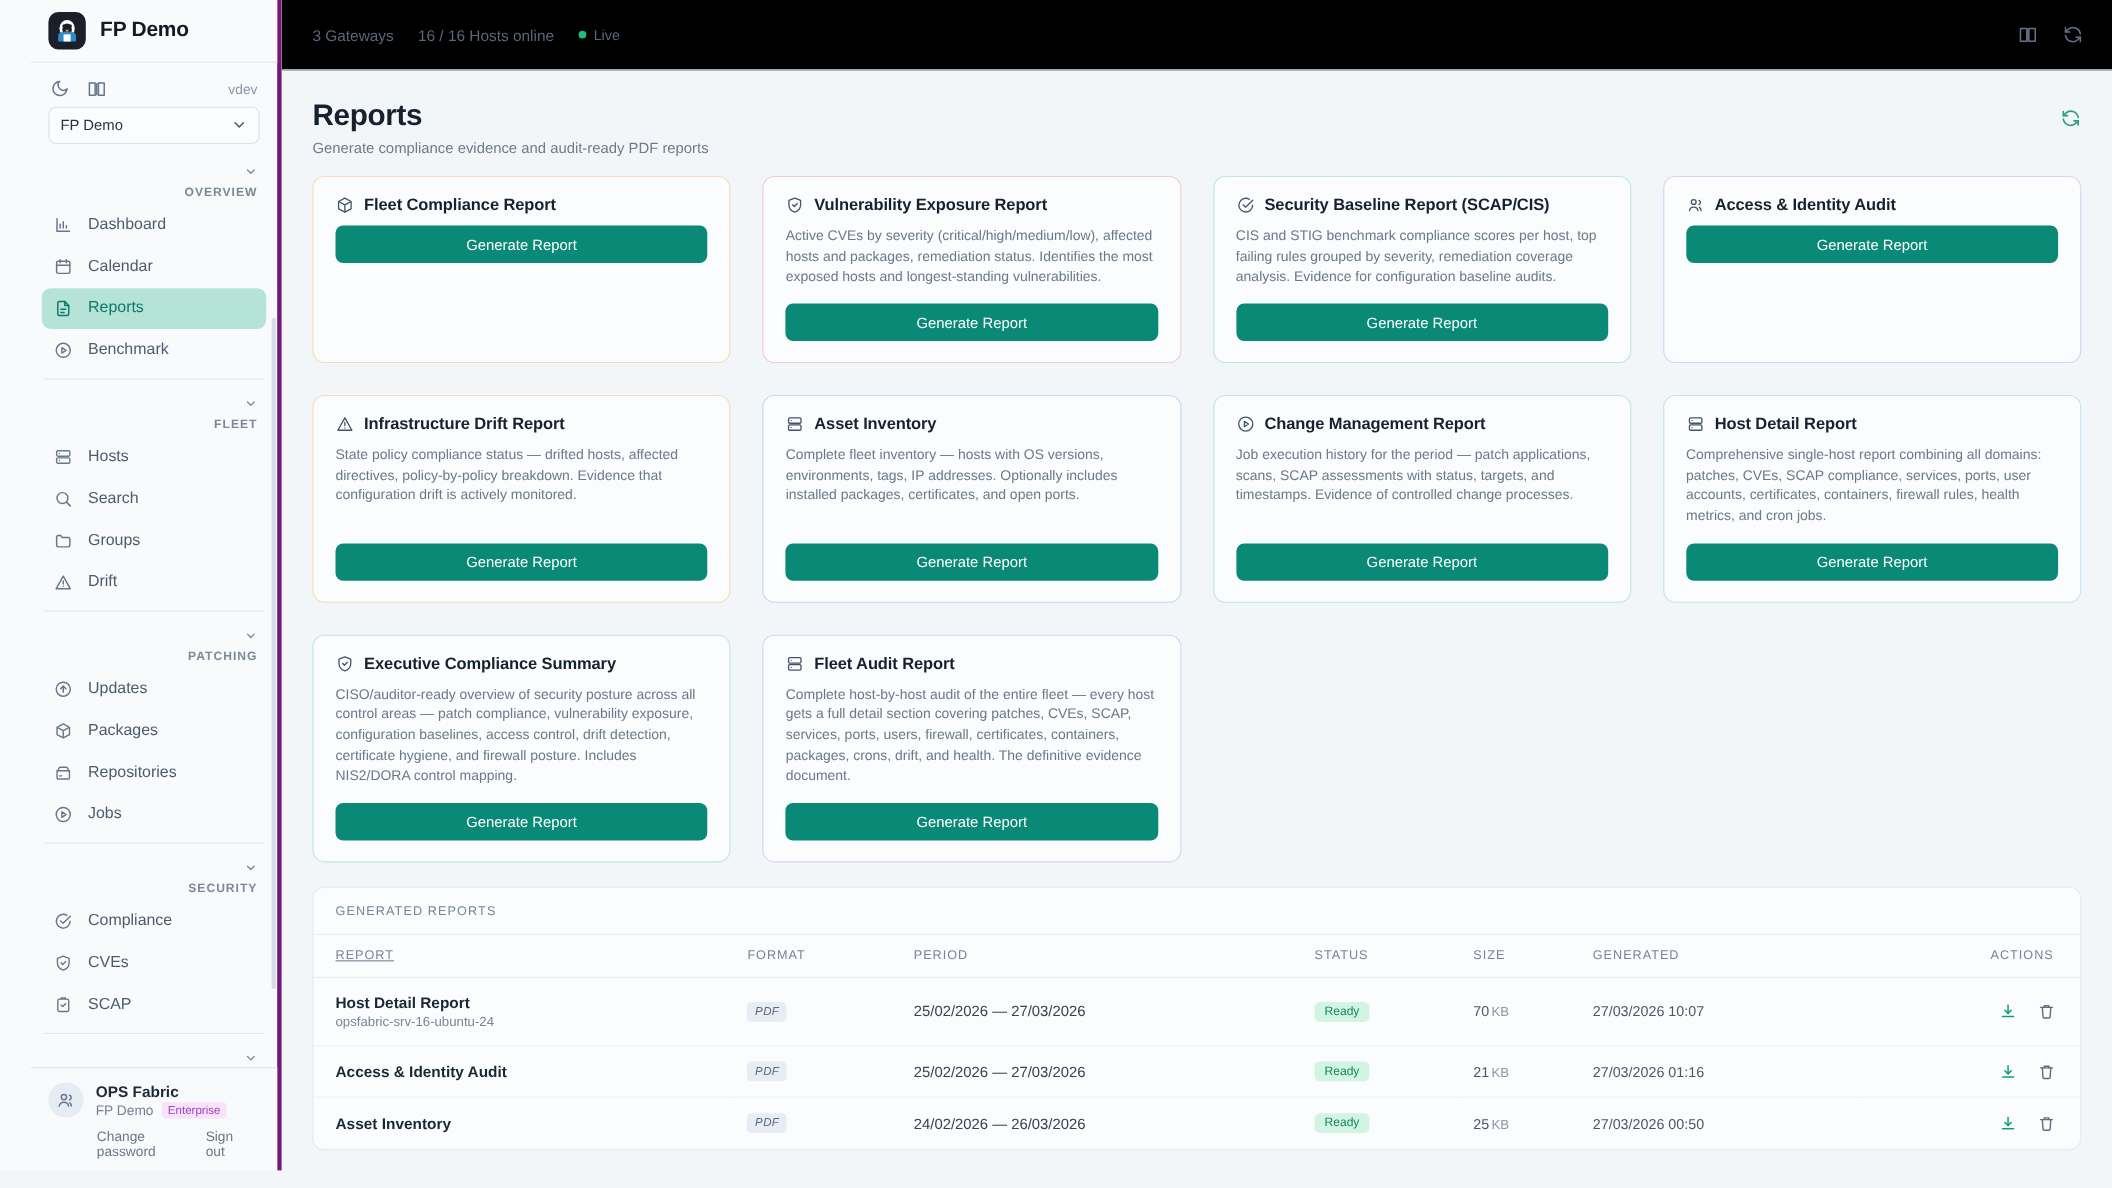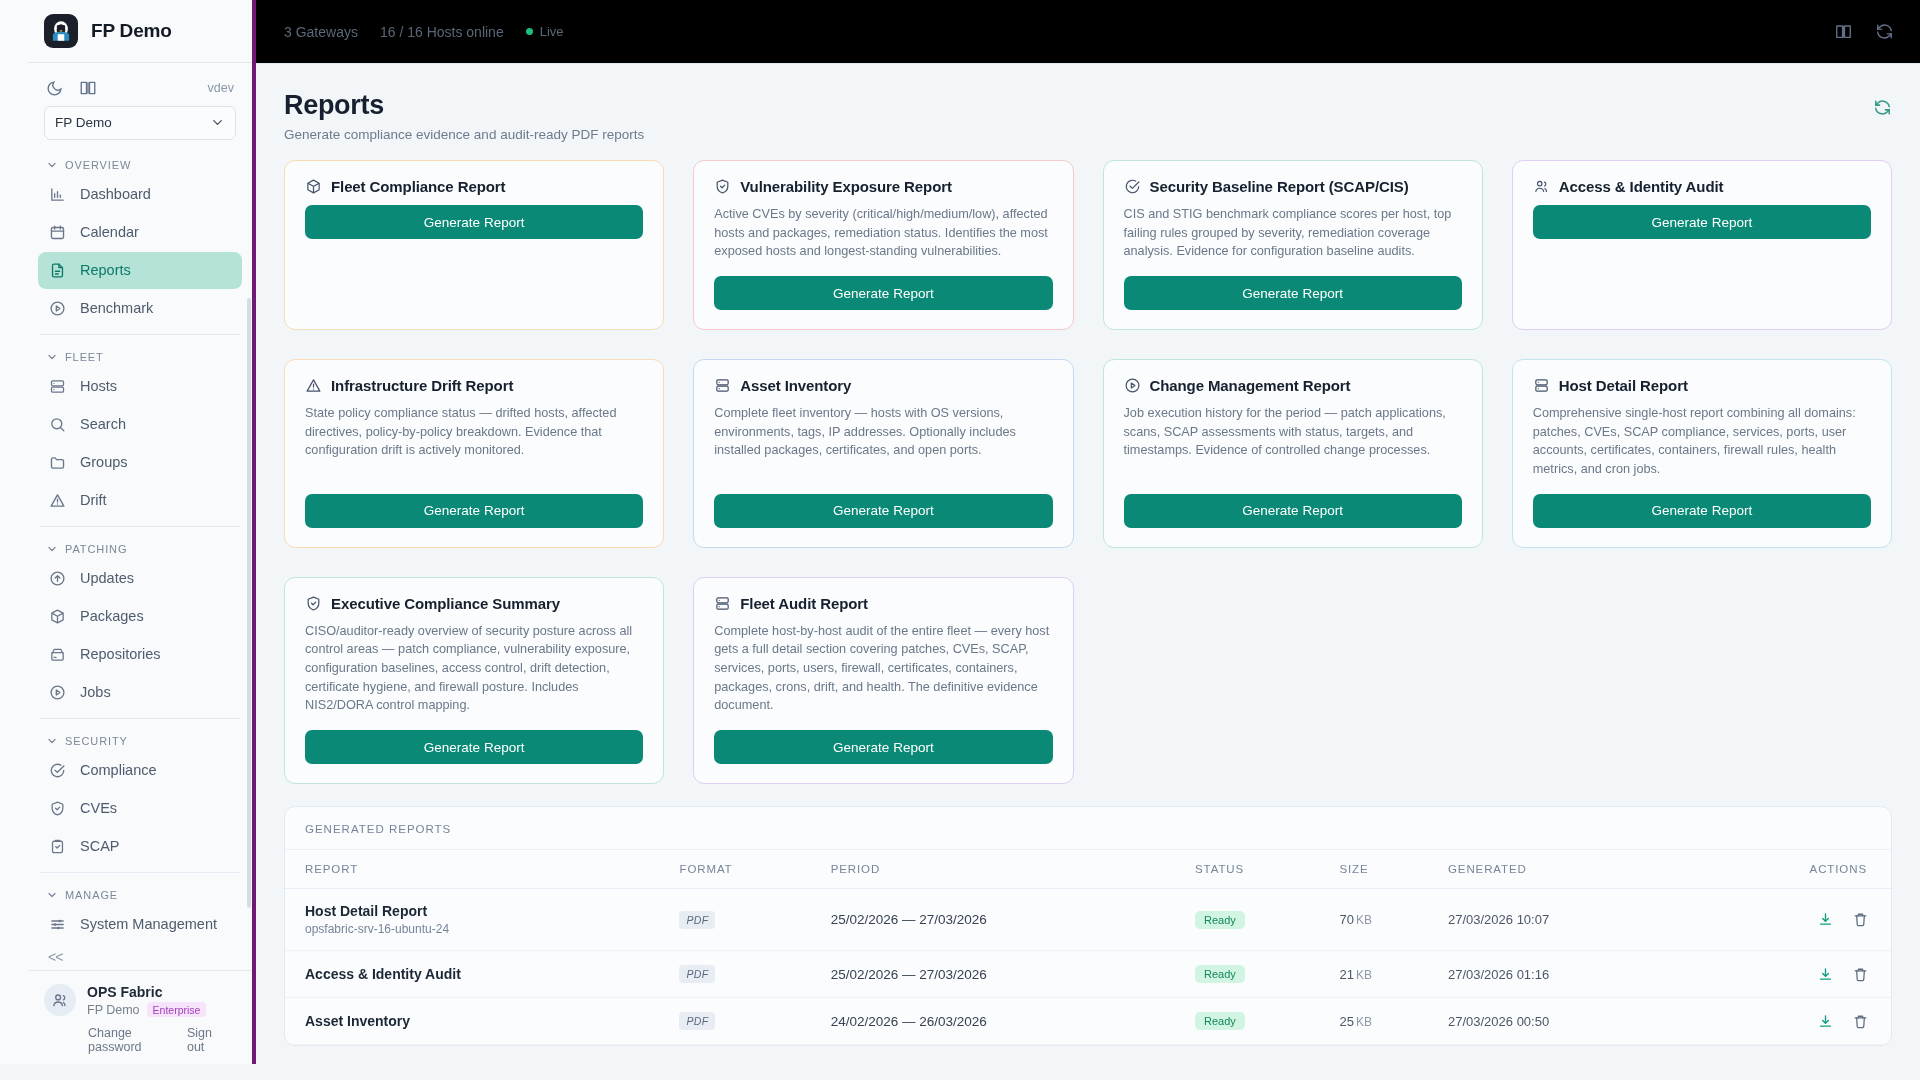--- a/index.html
+++ b/index.html
@@ -46,23 +46,23 @@
     background-image: linear-gradient(transparent, transparent);
   }
   .tenant-wrap { position: relative; padding: 0 16px 10px; }
   .tenant-chevron {
     position: absolute; right: 27px; top: 9px; pointer-events: none; color: #4b5565;
   }
 
   .nav-scroll { flex: 1 1 auto; overflow: hidden; padding-bottom: 4px; position: relative; }
   .nav-group { padding: 0 10px; }
   .group-head {
-    display: flex; align-items: flex-start; gap: 7px;
-    font-size: 11px; font-weight: normal; letter-spacing: .9px;
-    color: #7c8798; padding: 9px 8px 5px 8px; cursor: pointer; text-transform: uppercase;
+    display: flex; align-items: flex-end; gap: 7px;
+    font-size: 11px; font-weight: bold; letter-spacing: .9px;
+    color: #7c8798; padding: 9px 8px 5px 8px; cursor: pointer; text-transform: uppercase; flex-direction: column;
   }
   .nav-item {
     display: flex; align-items: center; gap: 13px;
     height: 37px; padding: 0 10px; border-radius: 8px;
     color: #4f5b6d; font-size: 14.5px; cursor: pointer;
     margin-bottom: 1px;
   }
   .nav-item .ic { width: 19px; height: 19px; display: flex; align-items: center; justify-content: center; color: #6b7789; flex: none; }
   .nav-item.active { background: #b6e3d8; color: #0a7a66; font-weight: normal; }
   .nav-item.active .ic { color: #0a7a66; }
@@ -137,21 +137,21 @@
     padding: 16px 20px 14px; font-size: 11.5px; letter-spacing: 1px;
     color: #77839a; font-weight: normal; border-bottom: 1px solid #eaeff5;
     text-transform: uppercase;
   }
   table { width: 100%; border-collapse: collapse; }
   thead th {
     text-align: left; font-size: 11.5px; letter-spacing: .9px; color: #78849a;
     font-weight: normal; padding: 13px 10px; border-bottom: 1px solid #e7edf4;
     text-transform: uppercase;
   }
-  thead th:first-child { padding-left: 20px; }
+  thead th:first-child { padding-left: 20px; text-decoration: underline; }
   thead th.right { text-align: right; padding-right: 24px; }
   tbody td { padding: 14px 10px; border-bottom: 1px solid #eef2f7; font-size: 13.5px; color: #374151; vertical-align: middle;}
   tbody td:first-child { padding-left: 20px; }
   .rep-name { font-size: 14px; font-weight: bold; color: #1c2735; }
   .rep-host { font-size: 12px; color: #79849a; margin-top: 3px; }
   .pdf-badge {
     display: inline-block; background: #e8edf4; color: #5c6880;
     font-size: 10.5px; padding: 3px 7px; border-radius: 4px; letter-spacing: .3px; font-style: italic;
   }
   .ready-badge {

